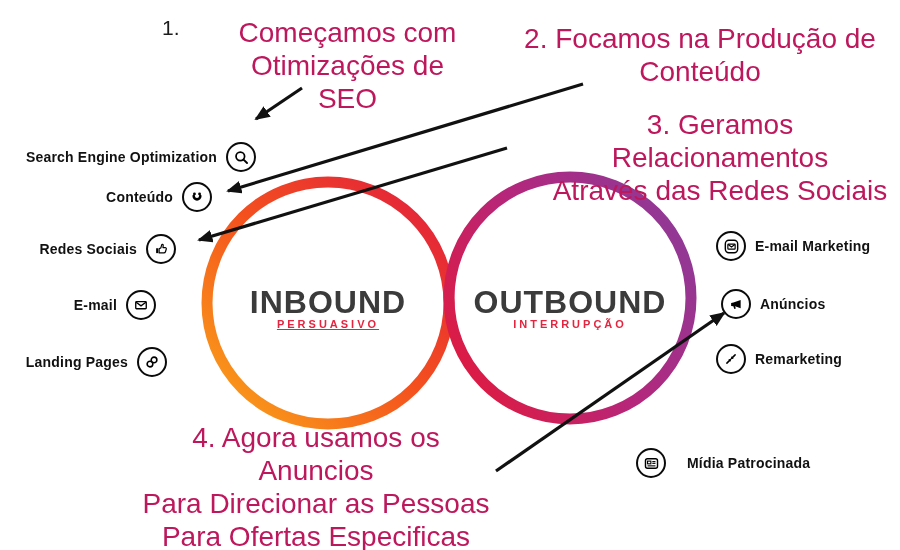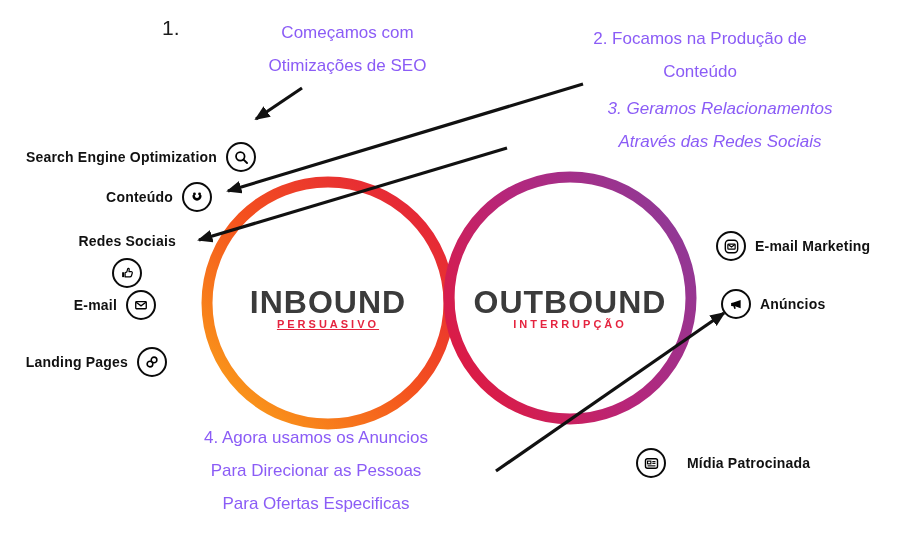--- a/index.html
+++ b/index.html
@@ -1,19 +1,19 @@
 <!DOCTYPE html>
 <html><head>
 <meta charset="utf-8">
 <style>
   html,body{margin:0;padding:0;background:#fff;}
   .canvas{position:relative;width:900px;height:550px;background:#fff;overflow:hidden;
           font-family:"Liberation Sans",sans-serif;}
   svg.loop{position:absolute;left:0;top:0;z-index:1;}
-  .ann{position:absolute;z-index:3;font-size:17px;line-height:33px;color:#8b5cf6;text-align:center;}
+  .ann{position:absolute;z-index:3;font-size:28px;line-height:33px;color:#be185d;text-align:center;}
   .ann-num{position:absolute;z-index:3;font-size:21px;color:#1c1c1c;}
   .item{position:absolute;z-index:4;display:flex;align-items:center;gap:9px;height:32px;}
   .item .label{font-weight:bold;font-size:14px;color:#111;letter-spacing:.2px;white-space:nowrap;}
   .icon-circle{width:30px;height:30px;border:2.4px solid #0b0b0b;border-radius:50%;background:#fff;
                display:flex;align-items:center;justify-content:center;flex:0 0 auto;box-sizing:border-box;}
   .hub-title{position:absolute;z-index:3;width:200px;text-align:center;font-size:32px;font-weight:bold;
              color:#3b3b3b;letter-spacing:1px;}
   .hub-sub{position:absolute;z-index:3;width:200px;text-align:center;font-size:11px;font-weight:bold;
            color:#E5243F;letter-spacing:3px;}
 </style>
@@ -52,21 +52,21 @@
   <div class="ann" style="left:230px;top:16px;width:235px;">
     <div>Começamos com</div>
     <div>Otimizações de SEO</div>
   </div>
 
   <div class="ann" style="left:520px;top:22px;width:360px;">
     <div>2. Focamos na Produção de</div>
     <div>Conteúdo</div>
   </div>
 
-  <div class="ann" style="left:545px;top:92px;width:350px;font-style:italic;">
+  <div class="ann" style="left:545px;top:108px;width:350px;">
     <div>3. Geramos Relacionamentos</div>
     <div>Através das Redes Sociais</div>
   </div>
 
   <div class="ann" style="left:136px;top:421px;width:360px;">
     <div>4. Agora usamos os Anuncios</div>
     <div>Para Direcionar as Pessoas</div>
     <div>Para Ofertas Especificas</div>
   </div>
 
@@ -89,21 +89,21 @@
     <span class="label">Conteúdo</span>
     <span class="icon-circle">
       <svg width="18" height="18" viewBox="0 0 24 24">
         <circle cx="8.6" cy="8" r="1.9" fill="#000"></circle>
         <circle cx="15.4" cy="8" r="1.9" fill="#000"></circle>
         <path d="M7.6 10.8 A4.4 4.4 0 0 0 16.4 10.8" fill="none" stroke="#000" stroke-width="3.4" stroke-linecap="round"></path>
       </svg>
     </span>
   </div>
 
-  <div class="item" style="top:233px;right:724px;flex-direction:column;">
+  <div class="item" style="top:233px;right:724px;">
     <span class="label">Redes Sociais</span>
     <span class="icon-circle">
       <svg width="18" height="18" viewBox="0 0 24 24">
         <path d="M5.5 11h2.8v6.5H5.5z" fill="#000"></path>
         <path d="M9.5 17.2v-5.6l2.3-1.1 1.1-3.9c.35-1.25 2.15-.85 2.05.45l-.3 3h2.9c1.05 0 1.8 1 1.5 2l-1.1 3.6c-.3 1-1.2 1.6-2.2 1.6H9.5z" fill="none" stroke="#000" stroke-width="1.6" stroke-linejoin="round"></path>
       </svg>
     </span>
   </div>
 
   <div class="item" style="top:289px;right:744px;">
@@ -139,20 +139,33 @@
 
   <div class="item" style="top:288px;left:721px;">
     <span class="icon-circle">
       <svg width="18" height="18" viewBox="0 0 24 24">
         <path d="M5.5 10.5v4l3 .4 1.2 3.6 2.1-.5-1-3 7.4 2.8V6.8L8.6 10z" fill="#000"></path>
       </svg>
     </span>
     <span class="label">Anúncios</span>
   </div>
 
+  <div class="item" style="top:343px;left:716px;">
+    <span class="icon-circle">
+      <svg width="18" height="18" viewBox="0 0 24 24">
+        <g stroke="#000" stroke-width="2" stroke-linecap="round">
+          <line x1="6.5" y1="17.5" x2="10.2" y2="13.8"></line>
+          <line x1="17.5" y1="6.5" x2="13.8" y2="10.2"></line>
+        </g>
+        <polygon points="12.6,11.2 11.2,15.6 8.4,12.8" fill="#000"></polygon>
+        <polygon points="11.2,12.6 15.6,11.2 12.8,8.4" fill="#000"></polygon>
+      </svg>
+    </span>
+    <span class="label">Remarketing</span>
+  </div>
 
 
   <div class="item" style="top:447px;left:636px;gap:21px;">
     <span class="icon-circle">
       <svg width="19" height="19" viewBox="0 0 24 24">
         <rect x="4.4" y="6" width="15.2" height="12" rx="2.5" fill="none" stroke="#000" stroke-width="1.8"></rect>
         <rect x="7" y="9" width="4.2" height="3.4" fill="none" stroke="#000" stroke-width="1.4"></rect>
         <g stroke="#000" stroke-width="1.4">
           <line x1="13" y1="9.6" x2="17" y2="9.6"></line>
           <line x1="13" y1="11.8" x2="17" y2="11.8"></line>

